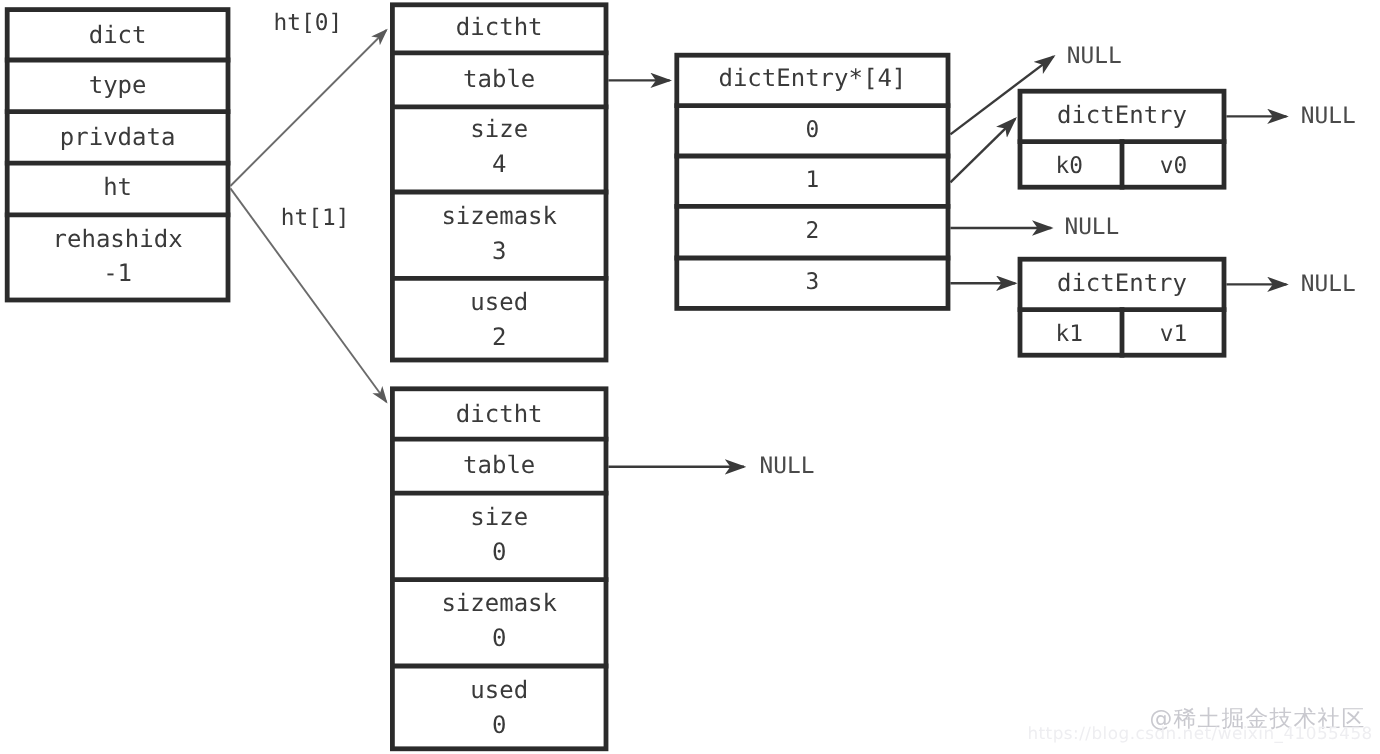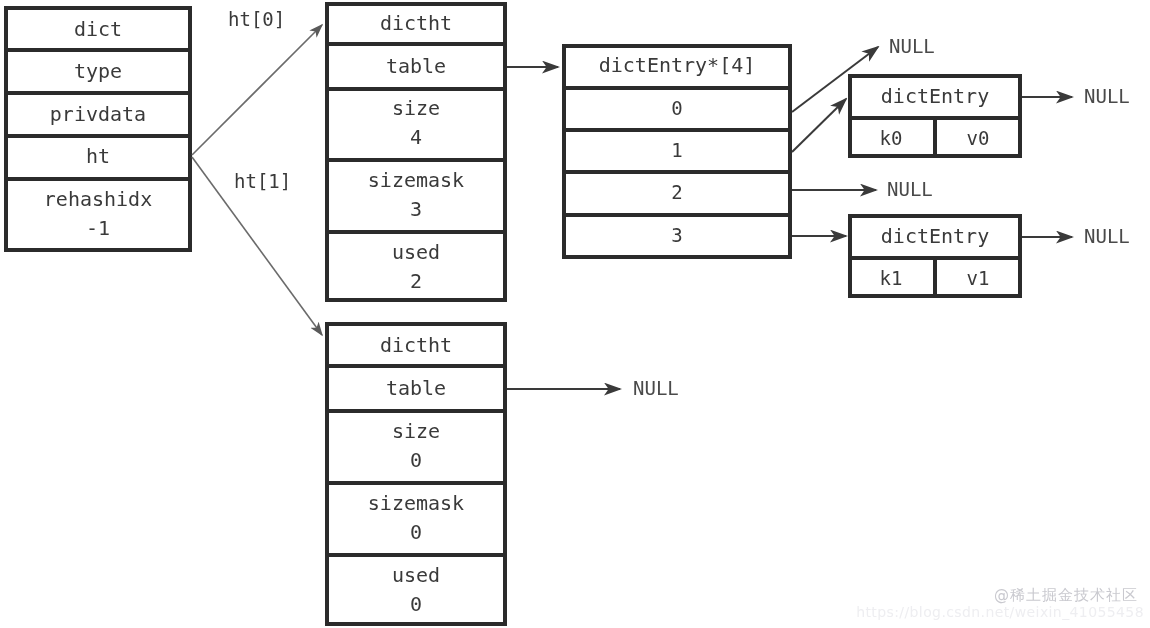--- a/index.html
+++ b/index.html
@@ -63,21 +63,21 @@
     fill: #4a4a4a;
     font-size: 19px;
     text-anchor: start;
     dominant-baseline: middle;
   }
   .wm-brand {
     position: absolute;
     right: 12px;
     top: 586px;
     font-family: "DejaVu Sans", "Liberation Sans", sans-serif;
-    font-size: 15px;
+    font-size: 19px;
     color: #c9c9cf;
     letter-spacing: 1px;
     white-space: nowrap;
   }
   .wm-url {
     position: absolute;
     right: 6px;
     top: 604px;
     font-family: "DejaVu Sans", "Liberation Sans", sans-serif;
     font-size: 14px;

